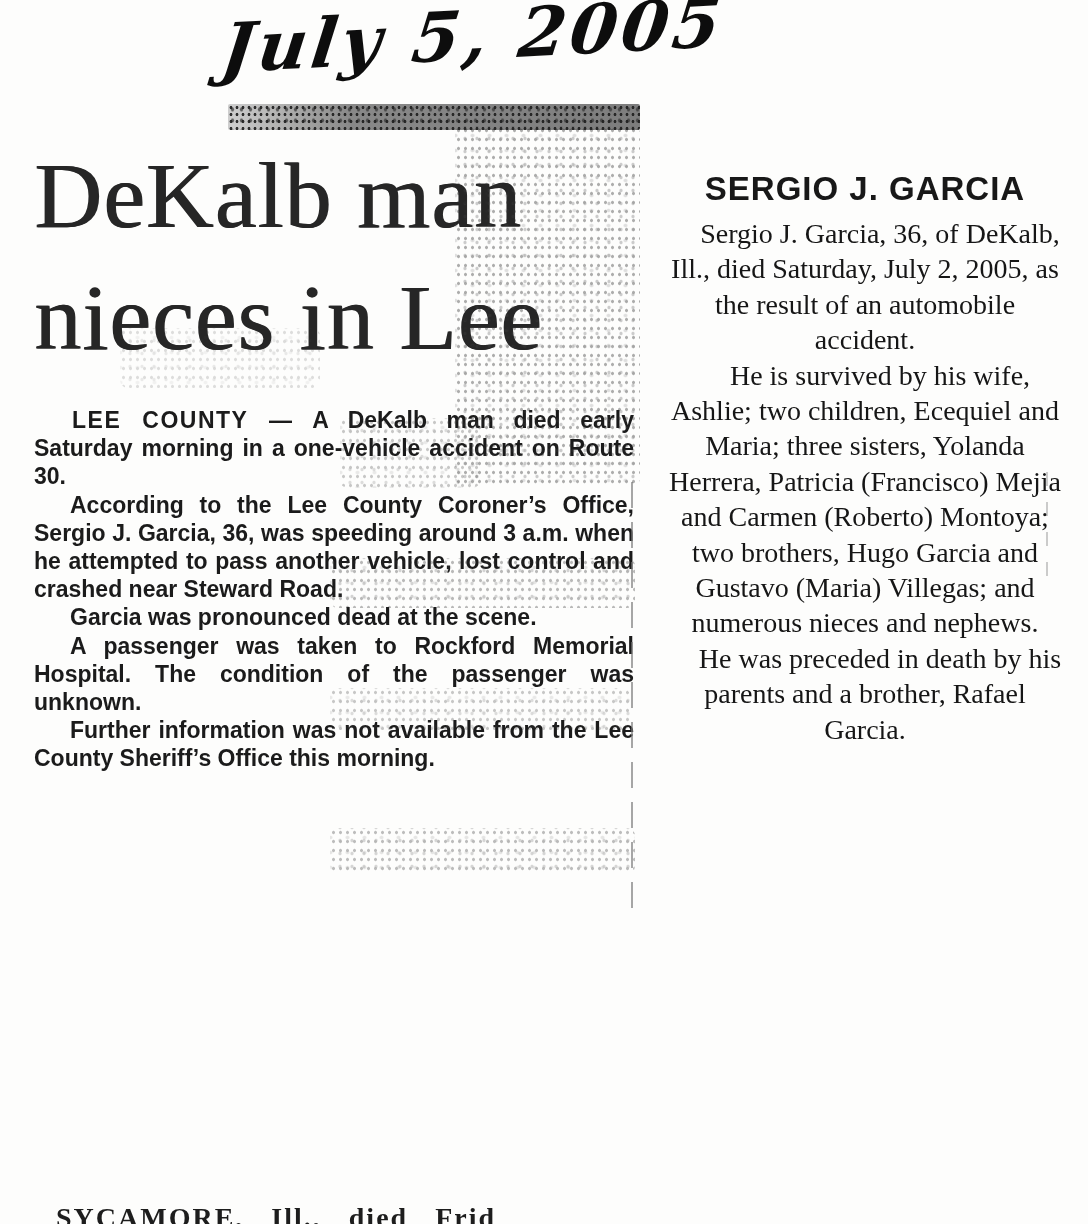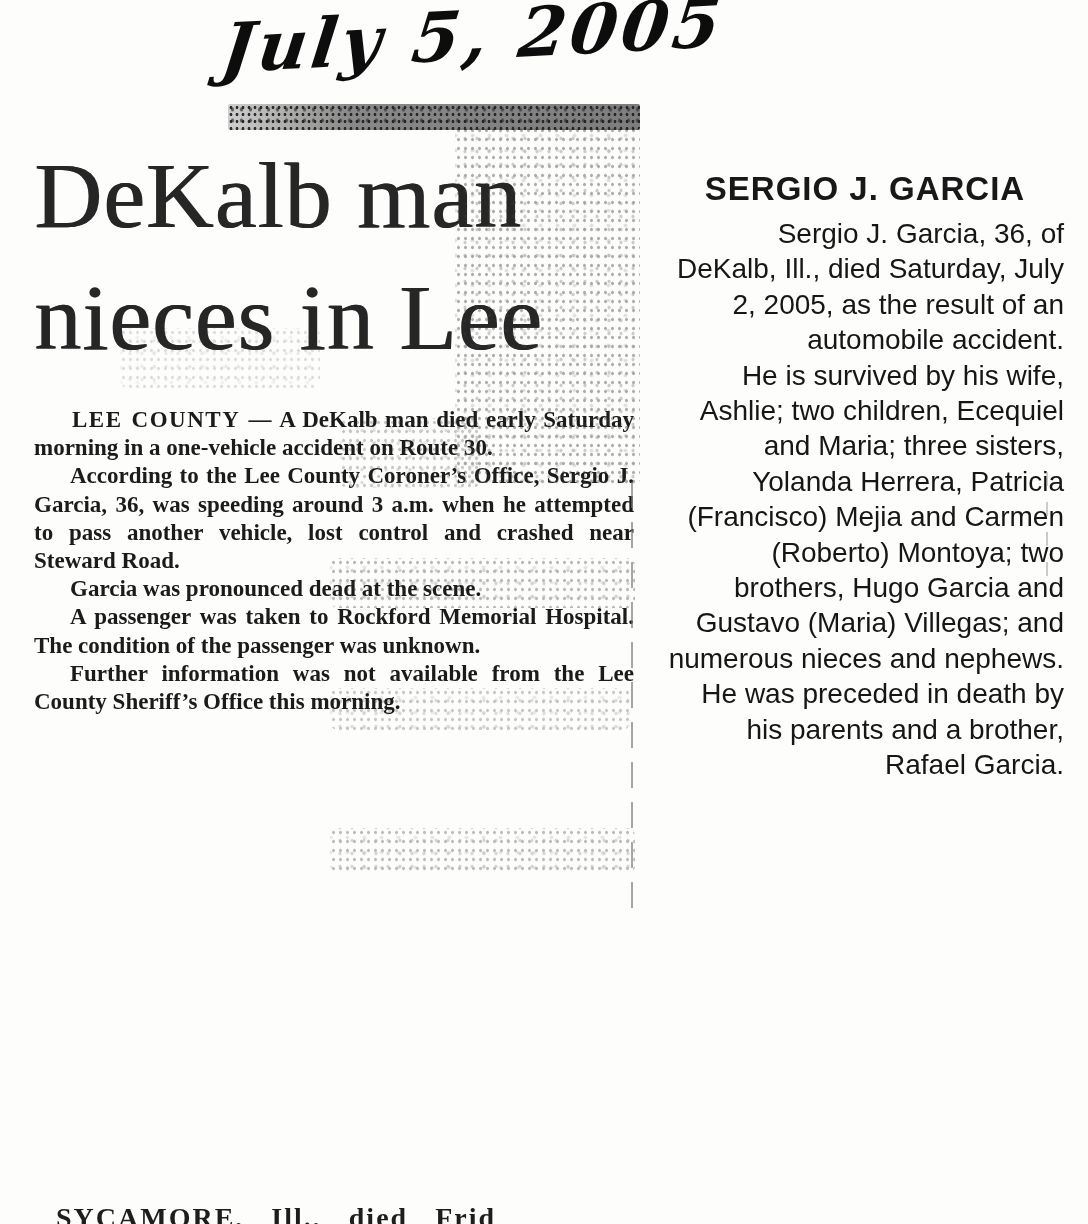--- a/index.html
+++ b/index.html
@@ -37,41 +37,41 @@
     margin:0;padding-top:38px;
     font-family:"Liberation Serif", serif;
     font-weight:normal;
     font-size:94px;line-height:122px;
     color:#262626;letter-spacing:1px;
     text-shadow:1px 0 0 #2a2a2a;
     white-space:nowrap;
   }
   .article-body{
     margin-top:28px;width:600px;
-    font-family:Liberation Serif, serif;
+    font-family:Liberation Sans, sans-serif;
     font-weight:bold;font-size:23px;line-height:28.2px;
     color:#1b1b1b;text-align:justify;
   }
   .article-body p{margin:0;text-indent:36px;}
   .article-body p.lead{text-indent:38px;}
   .dateline{letter-spacing:1.5px;}
 
   
   .right-clip{position:absolute;left:666px;top:150px;width:398px;margin-top:20px;}
   .obit-title{
     margin:0 0 8px 0;
     font-family:"Liberation Sans", sans-serif;
     font-weight:bold;font-size:33px;
     letter-spacing:1px;color:#181818;
     text-align:center;
   }
   .obit-body{
-    font-family:Liberation Sans, sans-serif;
+    font-family:Liberation Serif, serif;
     font-size:28px;line-height:35.4px;
-    color:#161616;text-align:right;
+    color:#161616;text-align:center;
   }
   .obit-body p{margin:0;text-indent:30px;}
 
   
   .col-rule-left{
     position:absolute;left:631px;top:482px;width:2px;height:438px;
     background:repeating-linear-gradient(180deg,#777 0 26px, transparent 26px 40px);
     opacity:.65;
   }
   .col-rule-right{

